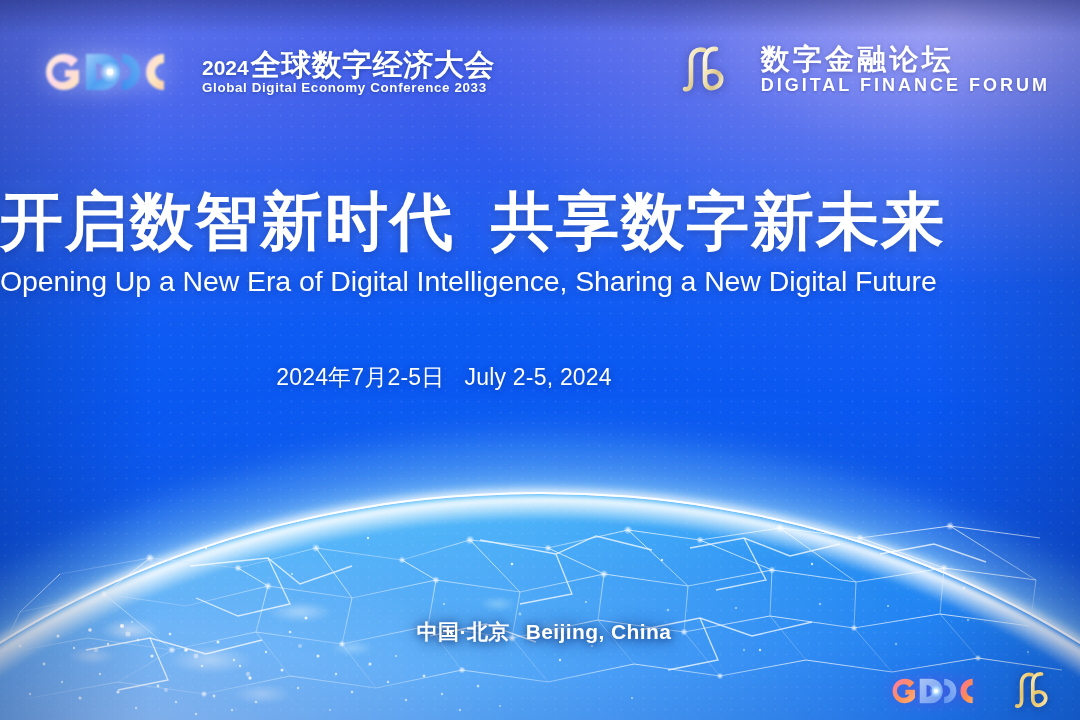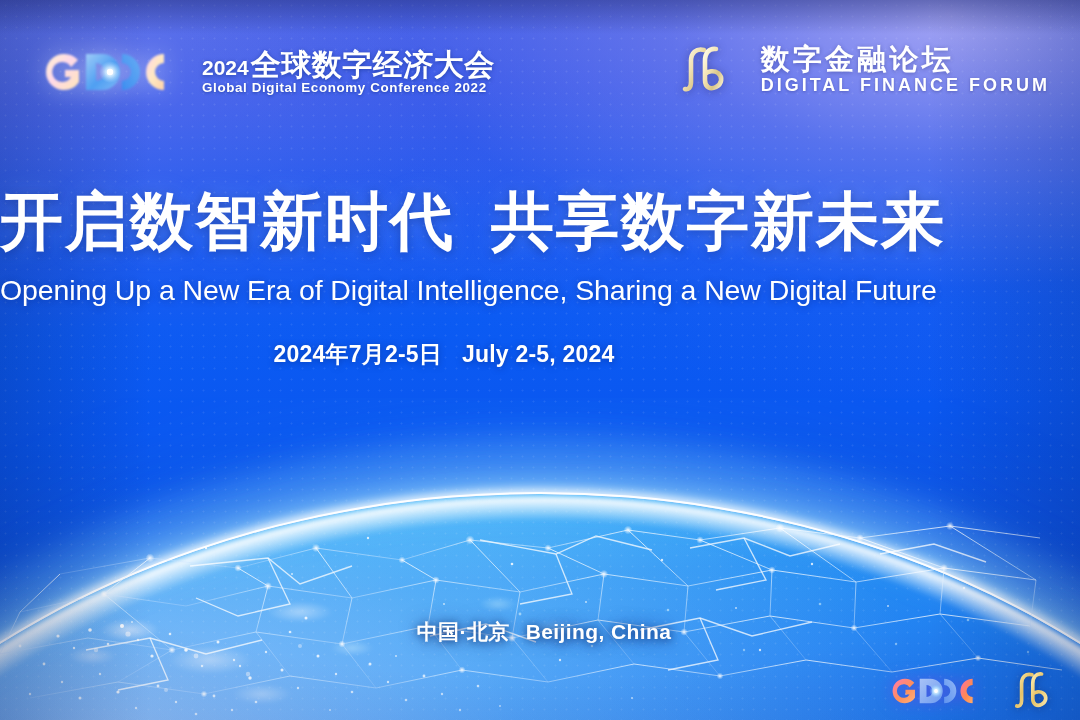--- a/index.html
+++ b/index.html
@@ -111,26 +111,26 @@
 
   
   .hero{position:absolute;left:0;top:188px;width:888px;text-align:center;}
   .hero-cn{
     font-size:63px;font-weight:700;color:#ffffff;line-height:1.06;
     letter-spacing:2px;white-space:nowrap;
     text-shadow:0 2px 10px rgba(8,36,120,.45),0 0 24px rgba(200,228,255,.22);
   }
   .hero-cn .gap{display:inline-block;width:36px;}
   .hero-en{
-    margin-top:19px;font-size:28.5px;font-weight:400;color:#ffffff;
+    margin-top:10px;font-size:28.5px;font-weight:400;color:#ffffff;
     letter-spacing:-0.1px;white-space:nowrap;
     text-shadow:0 1px 7px rgba(8,36,120,.45);
   }
   .hero-date{
-    margin-top:32px;font-size:23px;font-weight:700;color:#ffffff;letter-spacing:.2px;
+    margin-top:64px;font-size:23px;font-weight:400;color:#ffffff;letter-spacing:.2px;
     white-space:nowrap;text-shadow:0 1px 6px rgba(8,36,120,.5);
   }
   .hero-date .sep{display:inline-block;width:20px;}
 
   
   .loc{
     position:absolute;left:4px;top:618px;width:1080px;text-align:center;
     font-size:21px;font-weight:700;color:#ffffff;letter-spacing:.4px;white-space:nowrap;
     text-shadow:0 1px 8px rgba(4,24,90,.75),0 0 18px rgba(10,40,120,.5);
   }
@@ -358,21 +358,21 @@
             <path d="M52 10 L68 10 A18 18 0 0 1 68 46 L52 46 Z M62 19 L62 37 A9 9 0 0 0 62 19 Z" fill="url(#gD)"></path>
             <path d="M112 10 A18 18 0 1 0 112 46 L112 37 A9 9 0 1 1 112 19 Z" fill="url(#gE)" transform="translate(200,0) scale(-1,1)"></path>
             <path d="M130 10 A18 18 0 1 0 130 46 L130 37 A9 9 0 1 1 130 19 Z" fill="url(#gC)"></path>
           </g>
           <circle cx="76" cy="28" r="11" fill="url(#spark)"></circle>
           <circle cx="76" cy="28" r="3.2" fill="#ffffff"></circle>
         </svg>
       </div>
       <div class="gdec-txt">
         <div class="gdec-cn"><span class="yr">2024</span><span>全球数字经济大会</span></div>
-        <div class="gdec-en">Global Digital Economy Conference 2022</div>
+        <div class="gdec-en">Global Digital Economy Conference 2033</div>
       </div>
     </div>
 
     <div class="dff-right">
       <div class="dff-mark">
         <svg viewBox="0 0 54 50" width="54" height="50">
           <defs>
             <linearGradient id="gold" x1="0" y1="0" x2="1" y2="1">
               <stop offset="0%" stop-color="#fffbe8"></stop>
                 <stop offset="40%" stop-color="#f1e2b2"></stop>

